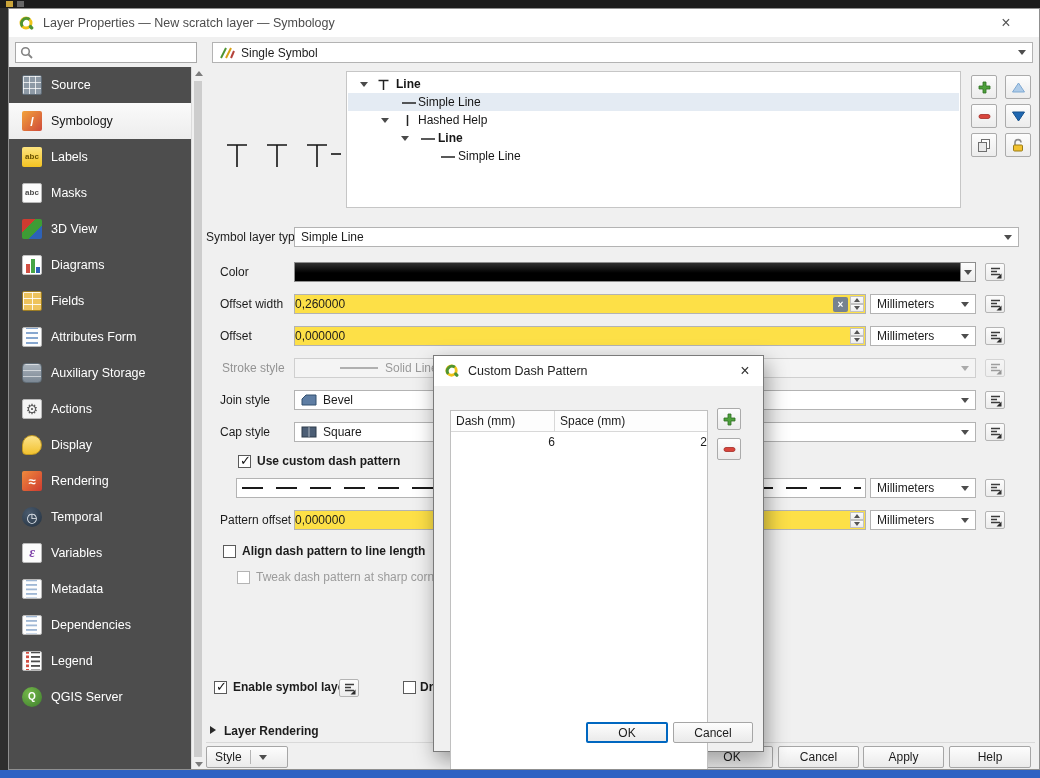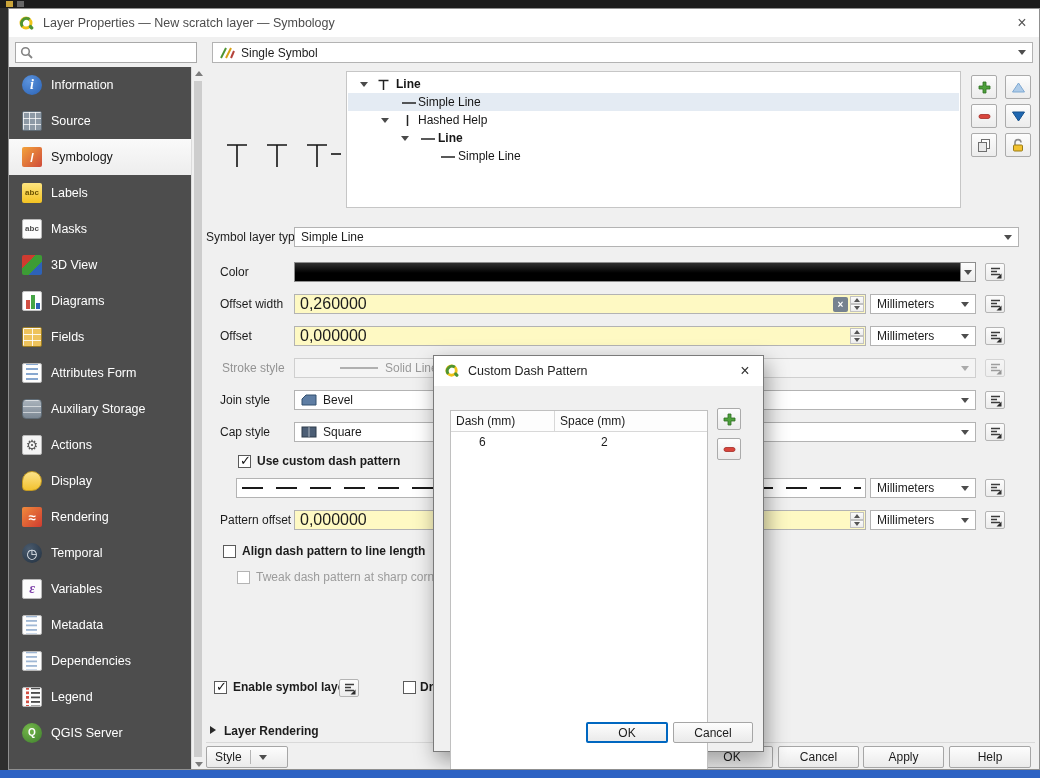--- a/index.html
+++ b/index.html
@@ -7,21 +7,21 @@
   body { font-family:"Liberation Sans","DejaVu Sans",sans-serif; font-size:12px; color:#1c1c1c; background:#2b2b2b; }
   .abs { position:absolute; }
   .screen { position:relative; width:1040px; height:778px; background:#2b2b2b; }
 
   .top-strip { left:0; top:0; width:1040px; height:8px; background:#1b1b1b; }
   .left-strip { left:0; top:8px; width:8px; height:762px; background:#2e2e2e; }
   .taskbar { left:0; top:770px; width:1040px; height:8px; background:#2d62c3; }
 
   .dialog { left:8px; top:8px; width:1032px; height:762px; background:#f0f0f0; border:1px solid #8f8f8f; overflow:hidden; }
 
-  .titlebar { left:0; top:0; width:1030px; height:28px; background:#fff; display:flex; align-items:center; padding:0 0 0 9px; gap:8px; }
+  .titlebar { left:0; top:0; width:1030px; height:28px; background:#fff; display:flex; align-items:center; padding:0 16px 0 9px; gap:8px; }
   .title-text { color:#4c4c4c; font-size:12.5px; }
   .win-close { margin-left:auto; width:34px; height:28px; display:flex; align-items:center; justify-content:center; color:#555; font-size:16px; }
 
   .search-box { left:6px; top:33px; width:182px; height:21px; background:#fff; border:1px solid #a9a9a9; display:flex; align-items:center; padding:0 4px; gap:4px; }
   .search-field { border:none; outline:none; flex:1; min-width:0; font:inherit; }
 
   .combo { display:flex; align-items:center; padding:0 6px; gap:6px; background:#fff; border:1px solid #b3b3b3; font-size:12px; }
   .combo .dd { margin-left:auto; }
   .combo.disabled { background:#f4f4f4; border-color:#cfcfcf; color:#9a9a9a;padding-left:44px; }
   .dd { width:0; height:0; border-left:4px solid transparent; border-right:4px solid transparent; border-top:5px solid #4d4d4d; flex:0 0 auto; }
@@ -73,21 +73,21 @@
   .trow.sel { background:#e4ebf3; }
   .tlabel { position:absolute; top:2px; font-size:12px; color:#161616; white-space:nowrap; }
   .bold { font-weight:700; }
   .exp { position:absolute; width:0; height:0; border-left:4px solid transparent; border-right:4px solid transparent; border-top:5px solid #4a4a4a; }
 
   .tbtn { background:linear-gradient(#fdfdfd,#ececec); border:1px solid #ababab; border-radius:2px; display:flex; align-items:center; justify-content:center; }
 
   .flabel { position:absolute; font-size:12px; color:#1c1c1c; line-height:20px; white-space:nowrap; }
   .flabel.dis { color:#939393; }
 
-  .input { position:absolute; background:#fef9c3; border:1px solid #b3b3b3; display:flex; align-items:center; padding-left:5px; font-size:16px; }
+  .input { position:absolute; background:#fde047; border:1px solid #b3b3b3; display:flex; align-items:center; font-size:12px; }
   .clr { position:absolute; right:17px; top:2px; width:15px; height:15px; background:#76828f; border-radius:2px; color:#fff; display:flex; align-items:center; justify-content:center; font-size:10px; font-weight:700; }
   .clr::before { content:"×"; }
   .spin { position:absolute; right:1px; top:1px; bottom:1px; width:14px; display:flex; flex-direction:column; }
   .su,.sd { flex:1; background:linear-gradient(#fbfbfb,#ededed); border:1px solid #c2c2c2; display:flex; align-items:center; justify-content:center; }
   .su::before { content:""; border-left:3px solid transparent; border-right:3px solid transparent; border-bottom:4px solid #555; }
   .sd::before { content:""; border-left:3px solid transparent; border-right:3px solid transparent; border-top:4px solid #555; }
 
   .ovr { position:absolute; width:20px; height:18px; border:1px solid #b4b4b4; background:linear-gradient(#fcfcfc,#ececec); border-radius:2px; display:flex; align-items:center; justify-content:center; }
   .ovr.dis { opacity:.45; }
 
@@ -109,21 +109,21 @@
   .style-btn { justify-content:flex-start; padding:0 8px; gap:8px; }
   .vsep { width:1px; height:14px; background:#b5b5b5; }
 
   .tri-right { width:0; height:0; border-top:4px solid transparent; border-bottom:4px solid transparent; border-left:6px solid #2a2a2a; position:absolute; }
   .sep-line { position:absolute; height:1px; background:#d9d9d9; }
 
   .modal { left:424px; top:315px; width:331px; height:397px; background:#f0f0f0; border:1px solid #7a7a7a; box-shadow:3px 8px 20px rgba(0,0,0,.38);margin-top:31px; }
   .modal-title { position:absolute; left:0; top:0; width:329px; height:30px; background:#fff; display:flex; align-items:center; padding-left:10px; gap:8px; }
   .modal-title-text { font-size:12.5px; color:#222; }
   .modal-close { margin-left:auto; width:36px; height:30px; display:flex; align-items:center; justify-content:center; color:#333; font-size:16px; }
-  .mtable { position:absolute; left:16px; top:54px; width:258px; height:362px; background:#fff; border:1px solid #c0c0c0; }
+  .mtable { position:absolute; left:16px; top:54px; width:258px; height:362px; background:#fff; border:1px solid #c0c0c0;text-align:right; }
   .mt-head { display:flex; height:21px; border-bottom:1px solid #d8d8d8; background:#fdfdfd; }
   .mt-h1 { width:104px; border-right:1px solid #d8d8d8; padding-left:5px; display:flex; align-items:center; }
   .mt-h2 { flex:1; padding-left:5px; display:flex; align-items:center; }
   .mt-row { display:flex; height:19px; align-items:center; }
   .mt-c1 { width:104px; padding-left:28px; }
   .mt-c2 { flex:1; padding-left:46px; }
 </style>
 </head>
 <body>
 
@@ -161,24 +161,20 @@
         <path d="M2 12L7 2" stroke="#4e9433" stroke-width="2" fill="none"></path>
         <path d="M7 12L12 2" stroke="#d8a013" stroke-width="2" fill="none"></path>
         <path d="M12 12L15 5" stroke="#b4443c" stroke-width="2" fill="none"></path>
       </svg>
       <span>Single Symbol</span>
       <span class="dd"></span>
     </div>
 
     <div class="abs sidebar">
       <div class="side-item">
-          <span class="ic ic-info"></span>
-          <span>Information</span>
-        </div>
-      <div class="side-item">
           <span class="ic ic-source"></span>
           <span>Source</span>
         </div>
       <div class="side-item sel">
           <span class="ic ic-symbology"></span>
           <span>Symbology</span>
         </div>
       <div class="side-item">
           <span class="ic ic-labels"></span>
           <span>Labels</span>

